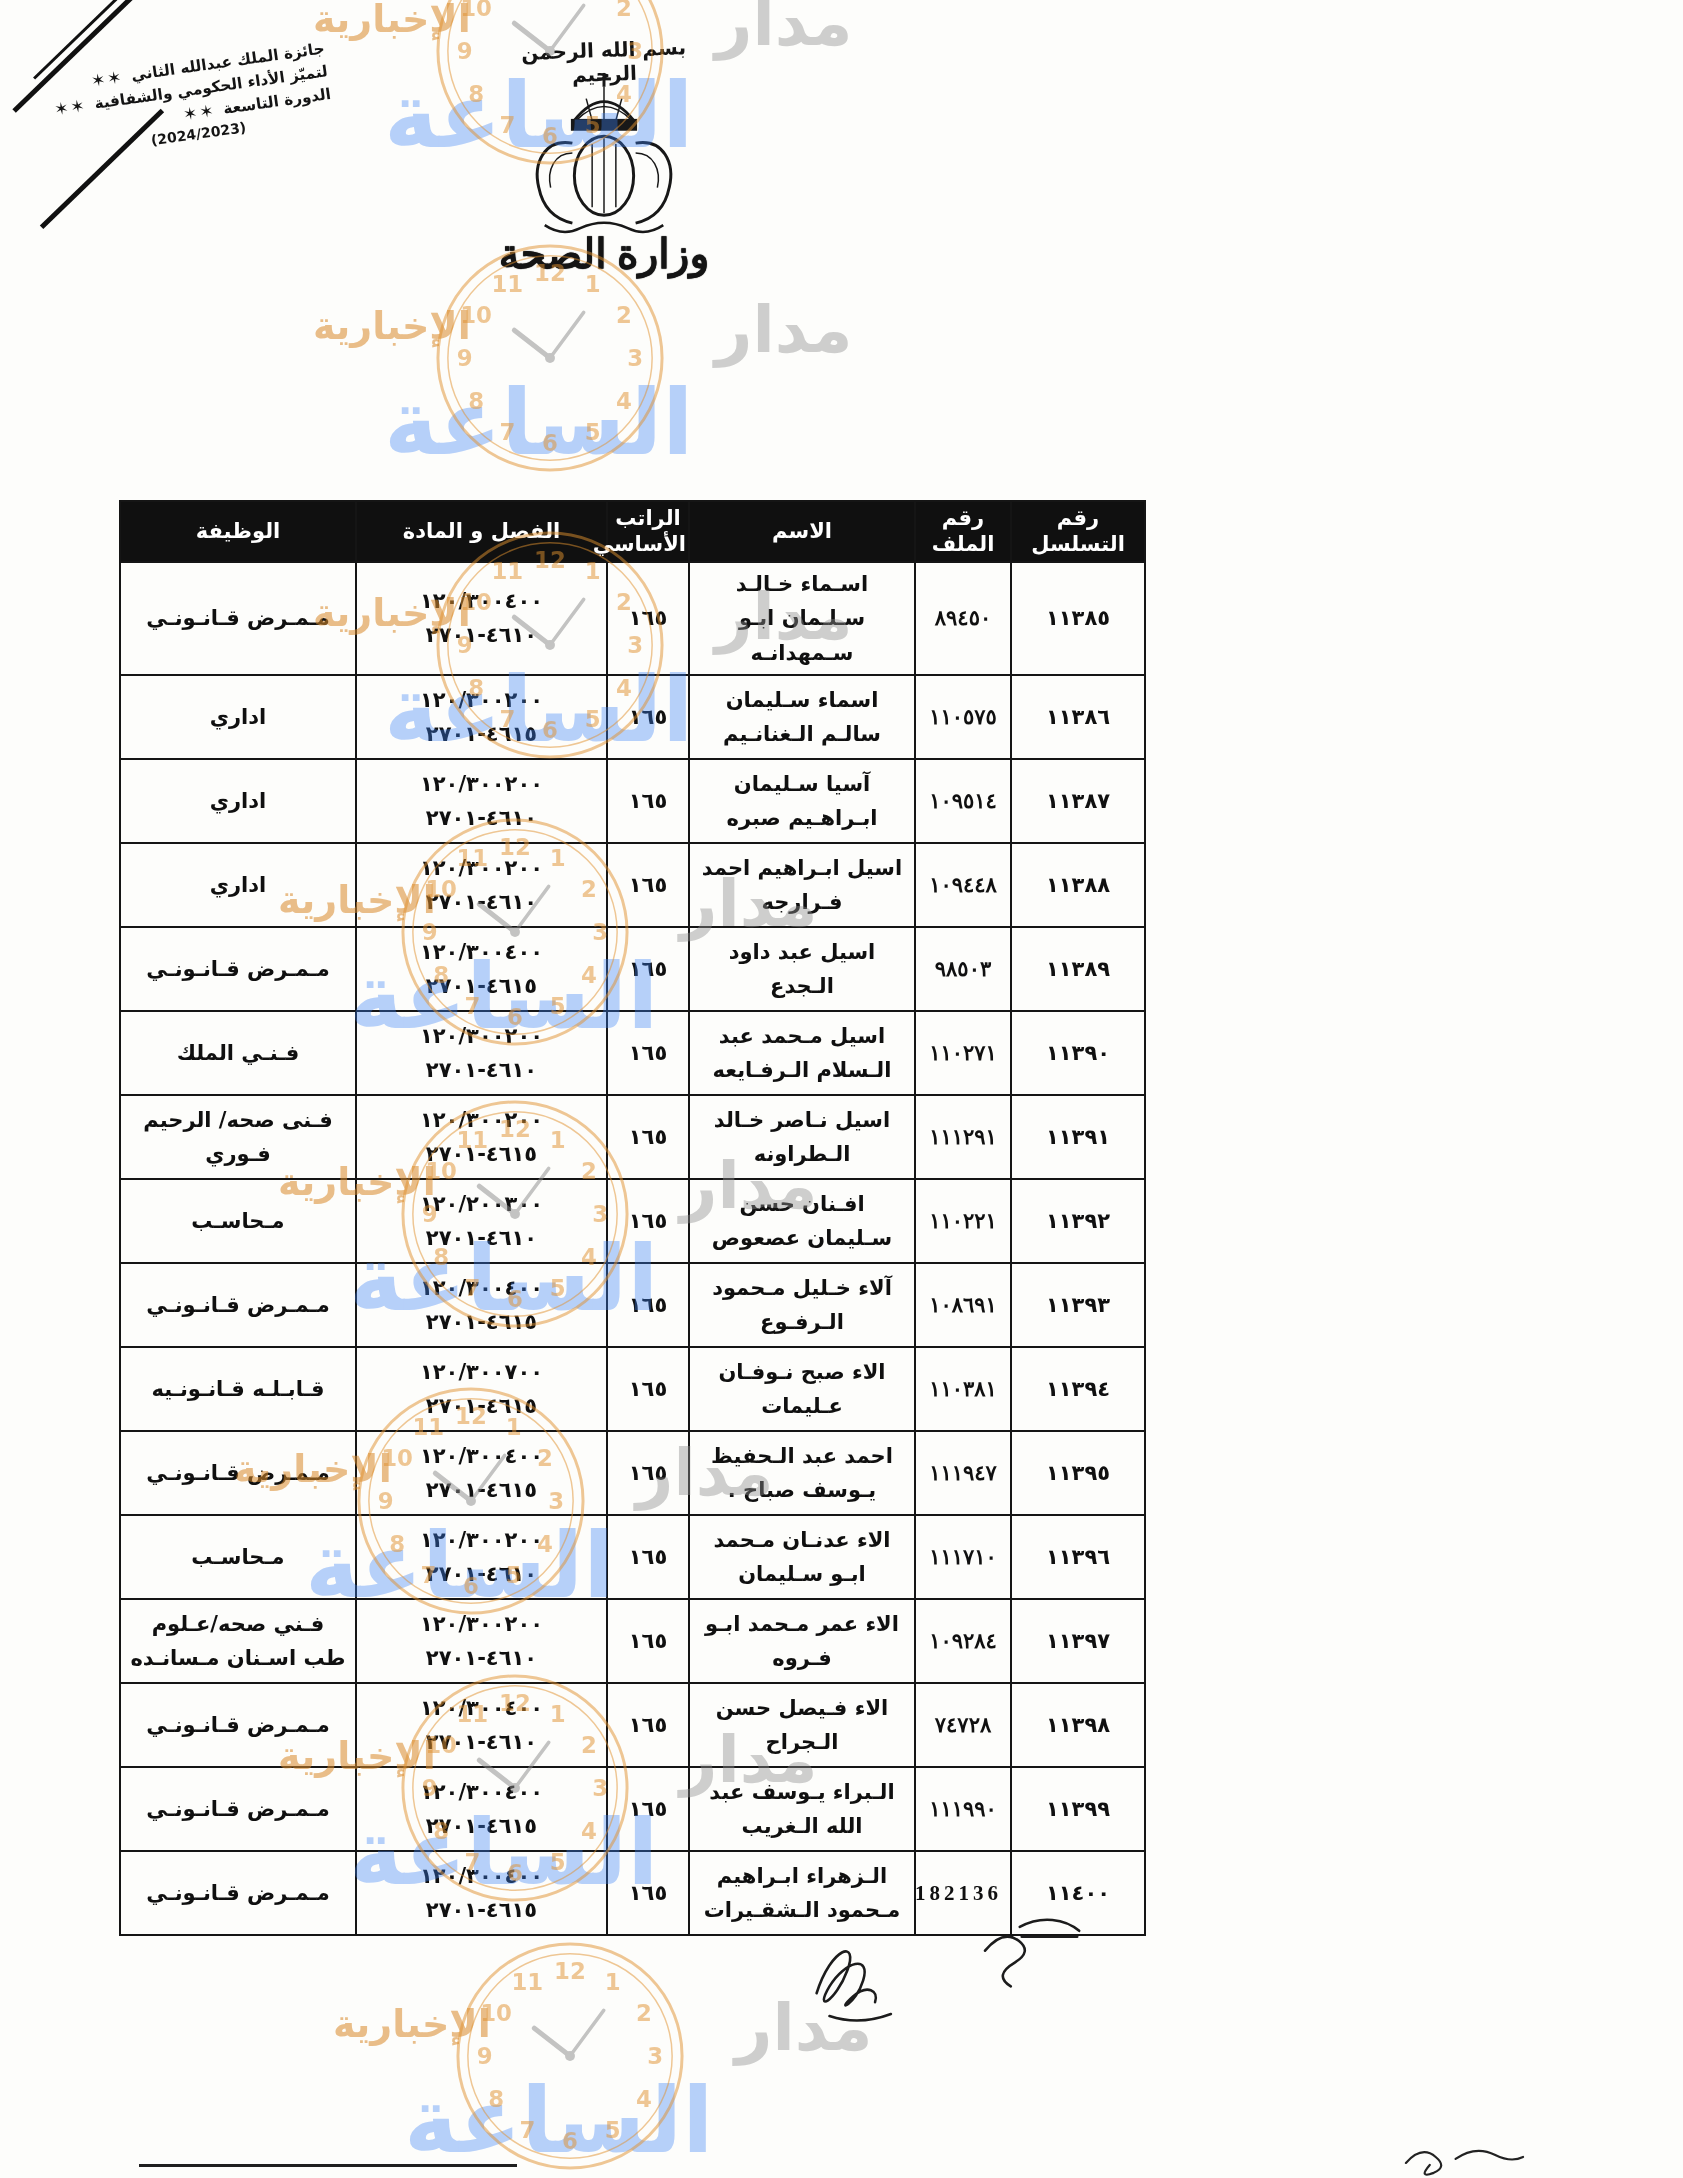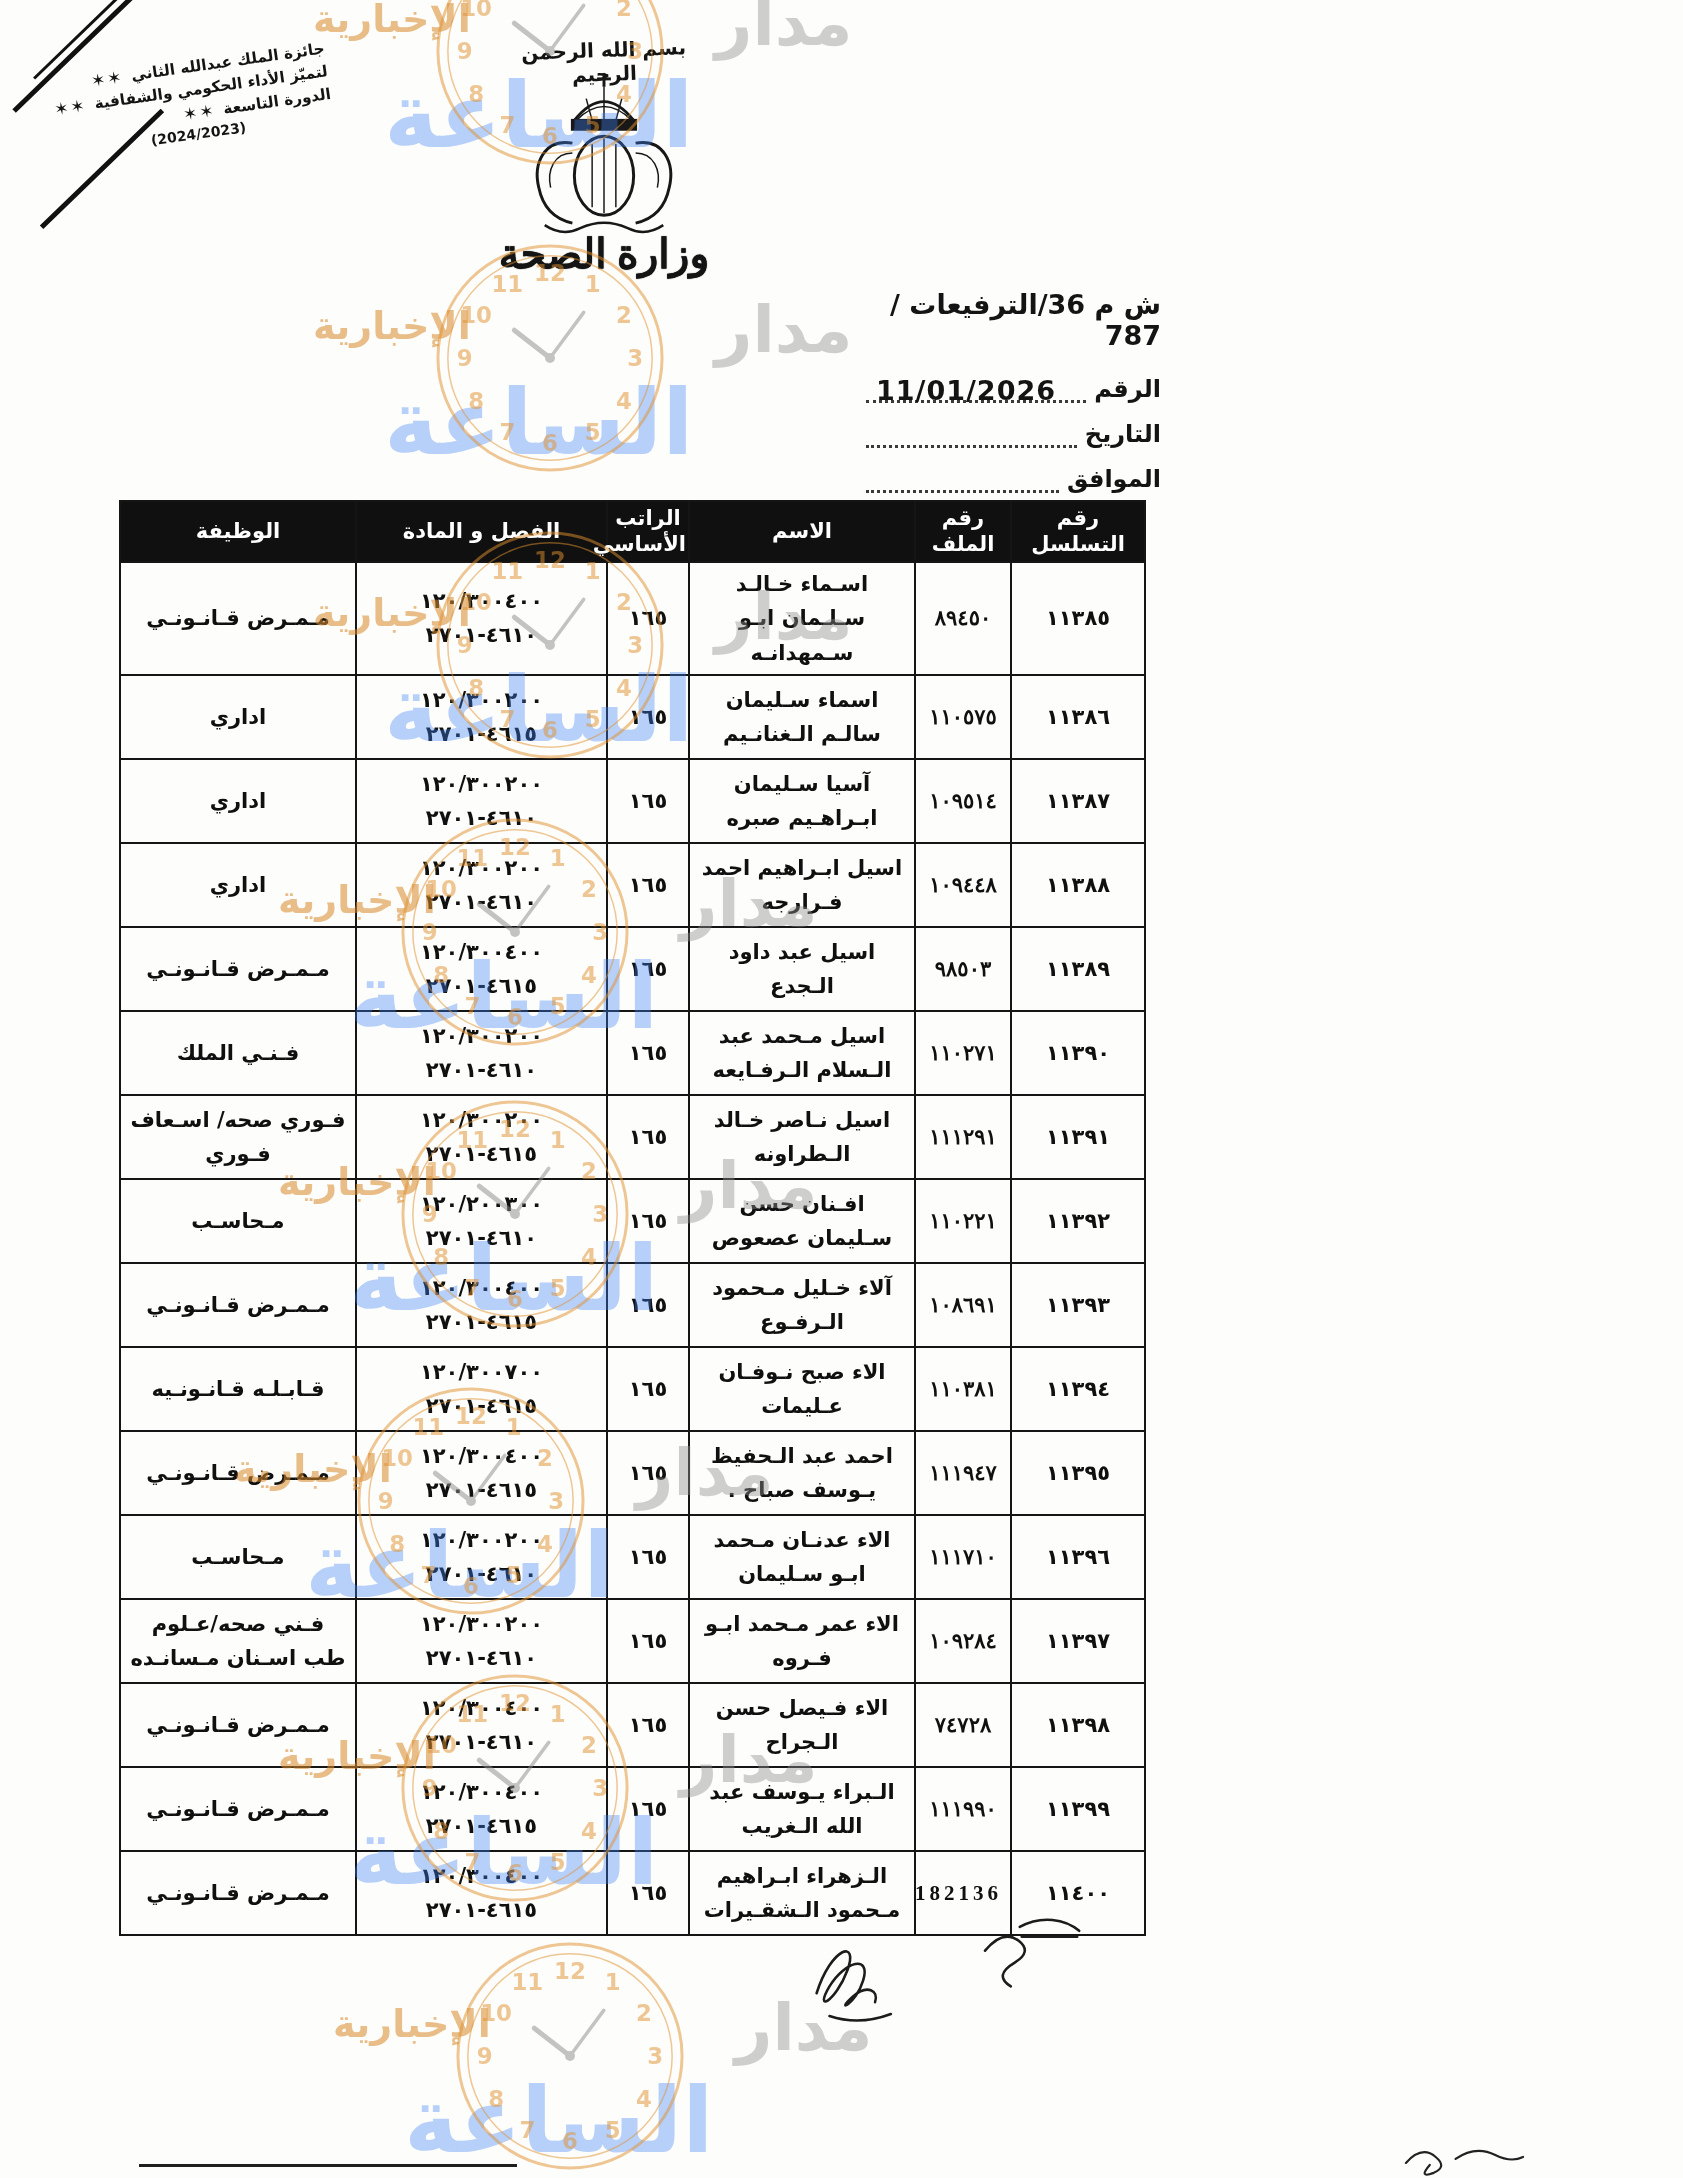--- a/index.html
+++ b/index.html
@@ -108,37 +108,20 @@
       <path d="M122,85 C140,85 148,102 144,120" stroke-width="1.5"></path>
       <ellipse cx="90" cy="108" rx="30" ry="40"></ellipse>
       <line x1="78" y1="76" x2="78" y2="140" stroke-width="1.5"></line>
       <line x1="90" y1="70" x2="90" y2="146" stroke-width="1.5"></line>
       <line x1="102" y1="76" x2="102" y2="140" stroke-width="1.5"></line>
       <path d="M30,158 q18,12 36,3 q24,-11 48,0 q18,9 36,-3" stroke-width="2.5"></path>
     </g>
   </svg>
   <div class="ministry">وزارة الصحة</div>
 
-  <div class="ref-block">
-    <div class="ref-title">ش م 36/الترفيعات / 787</div>
-    <div class="ref-line">
-      <span class="ref-label">الرقم</span>
-      <span class="ref-dots">
-        <span class="ref-date">11/01/2026</span>
-      </span>
-    </div>
-    <div class="ref-line">
-      <span class="ref-label">التاريخ</span>
-      <span class="ref-dots"></span>
-    </div>
-    <div class="ref-line">
-      <span class="ref-label">الموافق</span>
-      <span class="ref-dots"></span>
-    </div>
-  </div>
 
   <table class="doc-table">
     <colgroup>
       <col style="width:134px">
         <col style="width:96px">
         <col style="width:226px">
       <col style="width:82px">
         <col style="width:251px">
         <col style="width:236px">
     </colgroup>
@@ -203,21 +186,21 @@
           <td class="cell-salary">١٦٥</td>
           <td class="cell-chapter">١٢٠/٣٠٠٢٠٠ ٤٦١٠-٢٧٠١</td>
           <td class="cell-job">فـنـي الملك</td>
         </tr>
         <tr>
           <td class="cell-serial">١١٣٩١</td>
           <td class="cell-file">١١١٢٩١</td>
           <td class="cell-name">اسيل نـاصر خـالد الـطراونه</td>
           <td class="cell-salary">١٦٥</td>
           <td class="cell-chapter">١٢٠/٣٠٠٢٠٠ ٤٦١٥-٢٧٠١</td>
-          <td class="cell-job">فـوري صحه/ اسـعاف فـوري</td>
+          <td class="cell-job">فـنى صحه/ الرحيم فـوري</td>
         </tr>
         <tr>
           <td class="cell-serial">١١٣٩٢</td>
           <td class="cell-file">١١٠٢٢١</td>
           <td class="cell-name">افـنان حسن سـليمان عصعوص</td>
           <td class="cell-salary">١٦٥</td>
           <td class="cell-chapter">١٢٠/٢٠٠٣٠٠ ٤٦١٠-٢٧٠١</td>
           <td class="cell-job">مـحاسـب</td>
         </tr>
         <tr>

